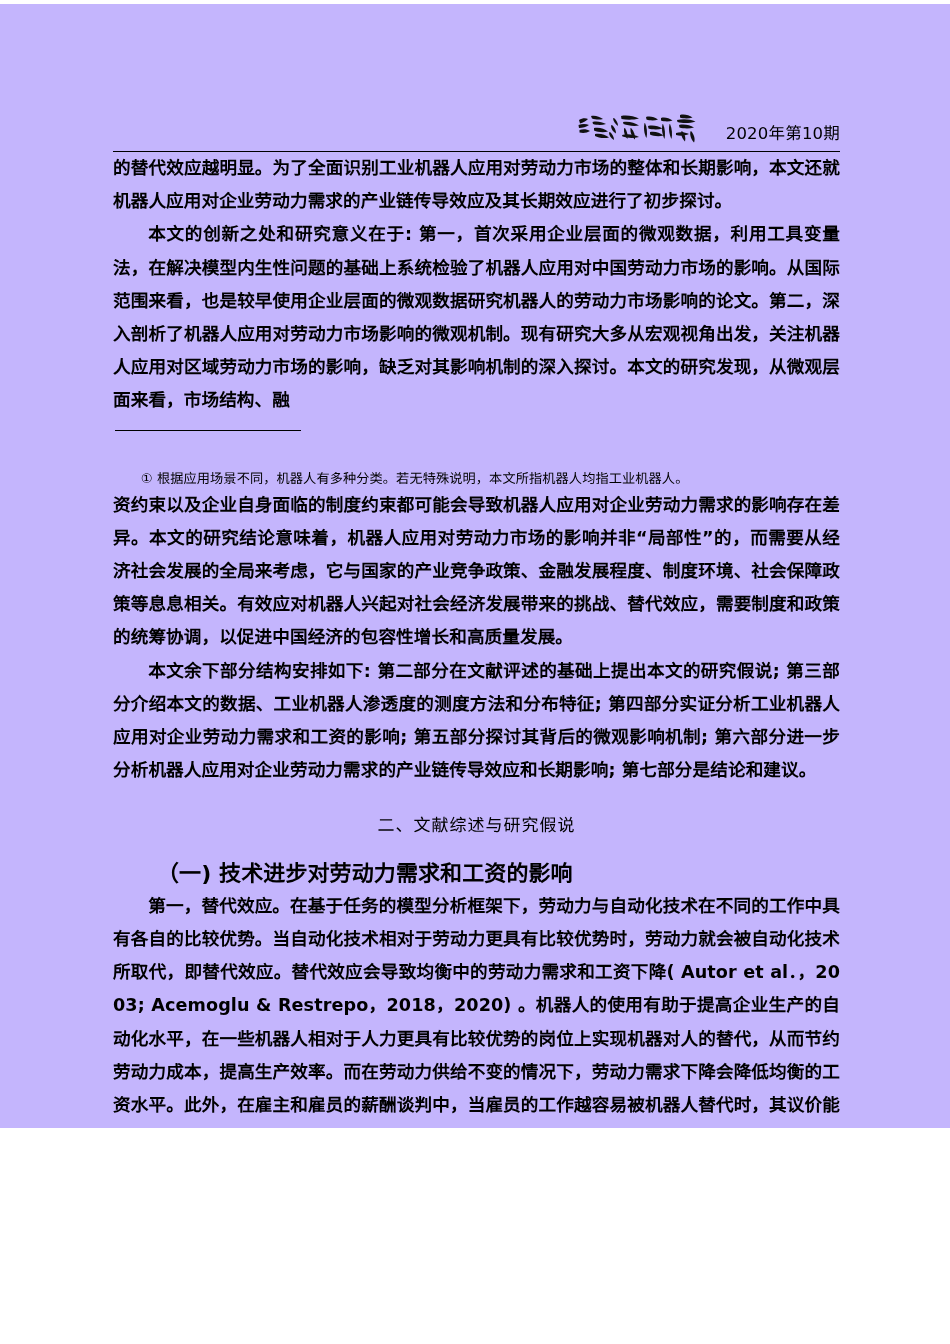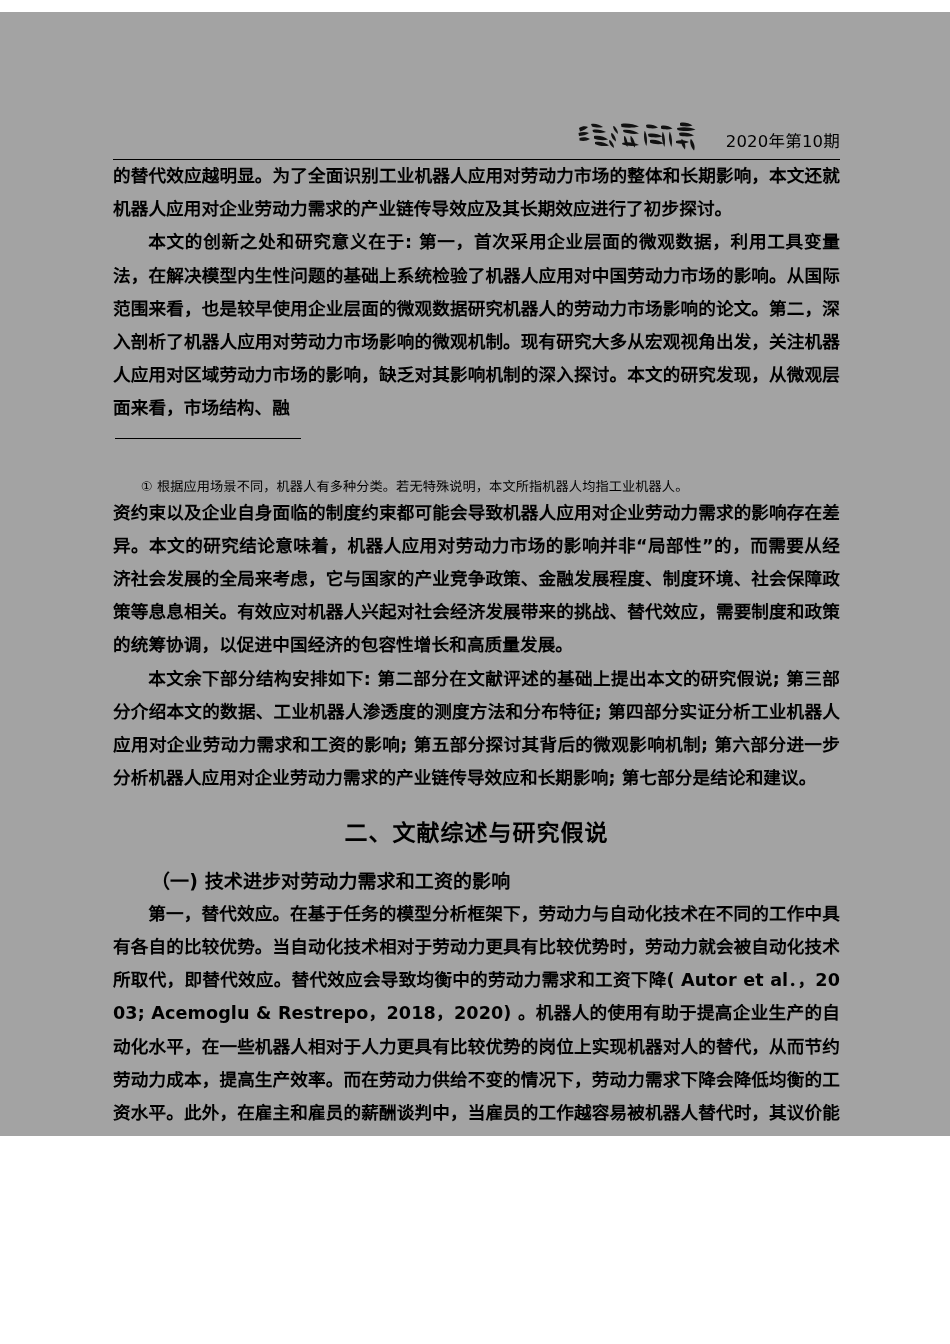--- a/index.html
+++ b/index.html
@@ -10,22 +10,22 @@
   }
   body {
     font-family: "DejaVu Sans", "Liberation Sans", sans-serif;
     color: #000000;
     -webkit-font-smoothing: antialiased;
   }
   .page {
     position: relative;
     width: 950px;
     height: 1124px;
-    margin: 12px auto;
-    background: #a3a3a3;
+    margin: 4px auto;
+    background: #c4b5fd;
     overflow: hidden;
     box-sizing: border-box;
   }
   .content {
     position: absolute;
     left: 113px;
     top: 0;
     width: 727px;
   }
 
@@ -98,29 +98,29 @@
     font-size: 13.2px;
     line-height: 20px;
     text-indent: 2.1em;
     text-align: justify;
     word-break: break-all;
     letter-spacing: 0.1px;
   }
 
   
   .section-heading {
-    font-size: 23px;
+    font-size: 17px;
     line-height: 33.2px;
-    font-weight: bold;
+    font-weight: normal;
     text-align: center;
     margin: 22px 0 14px 0;
     letter-spacing: 1px;
   }
   .subsection-heading {
-    font-size: 19px;
+    font-size: 22px;
     line-height: 33.2px;
     margin: 0;
     text-indent: 2em;
     letter-spacing: 0.1px;
   }
 
   .gap-after-para { margin-top: 12px; }
 </style>
 </head>
 <body>

